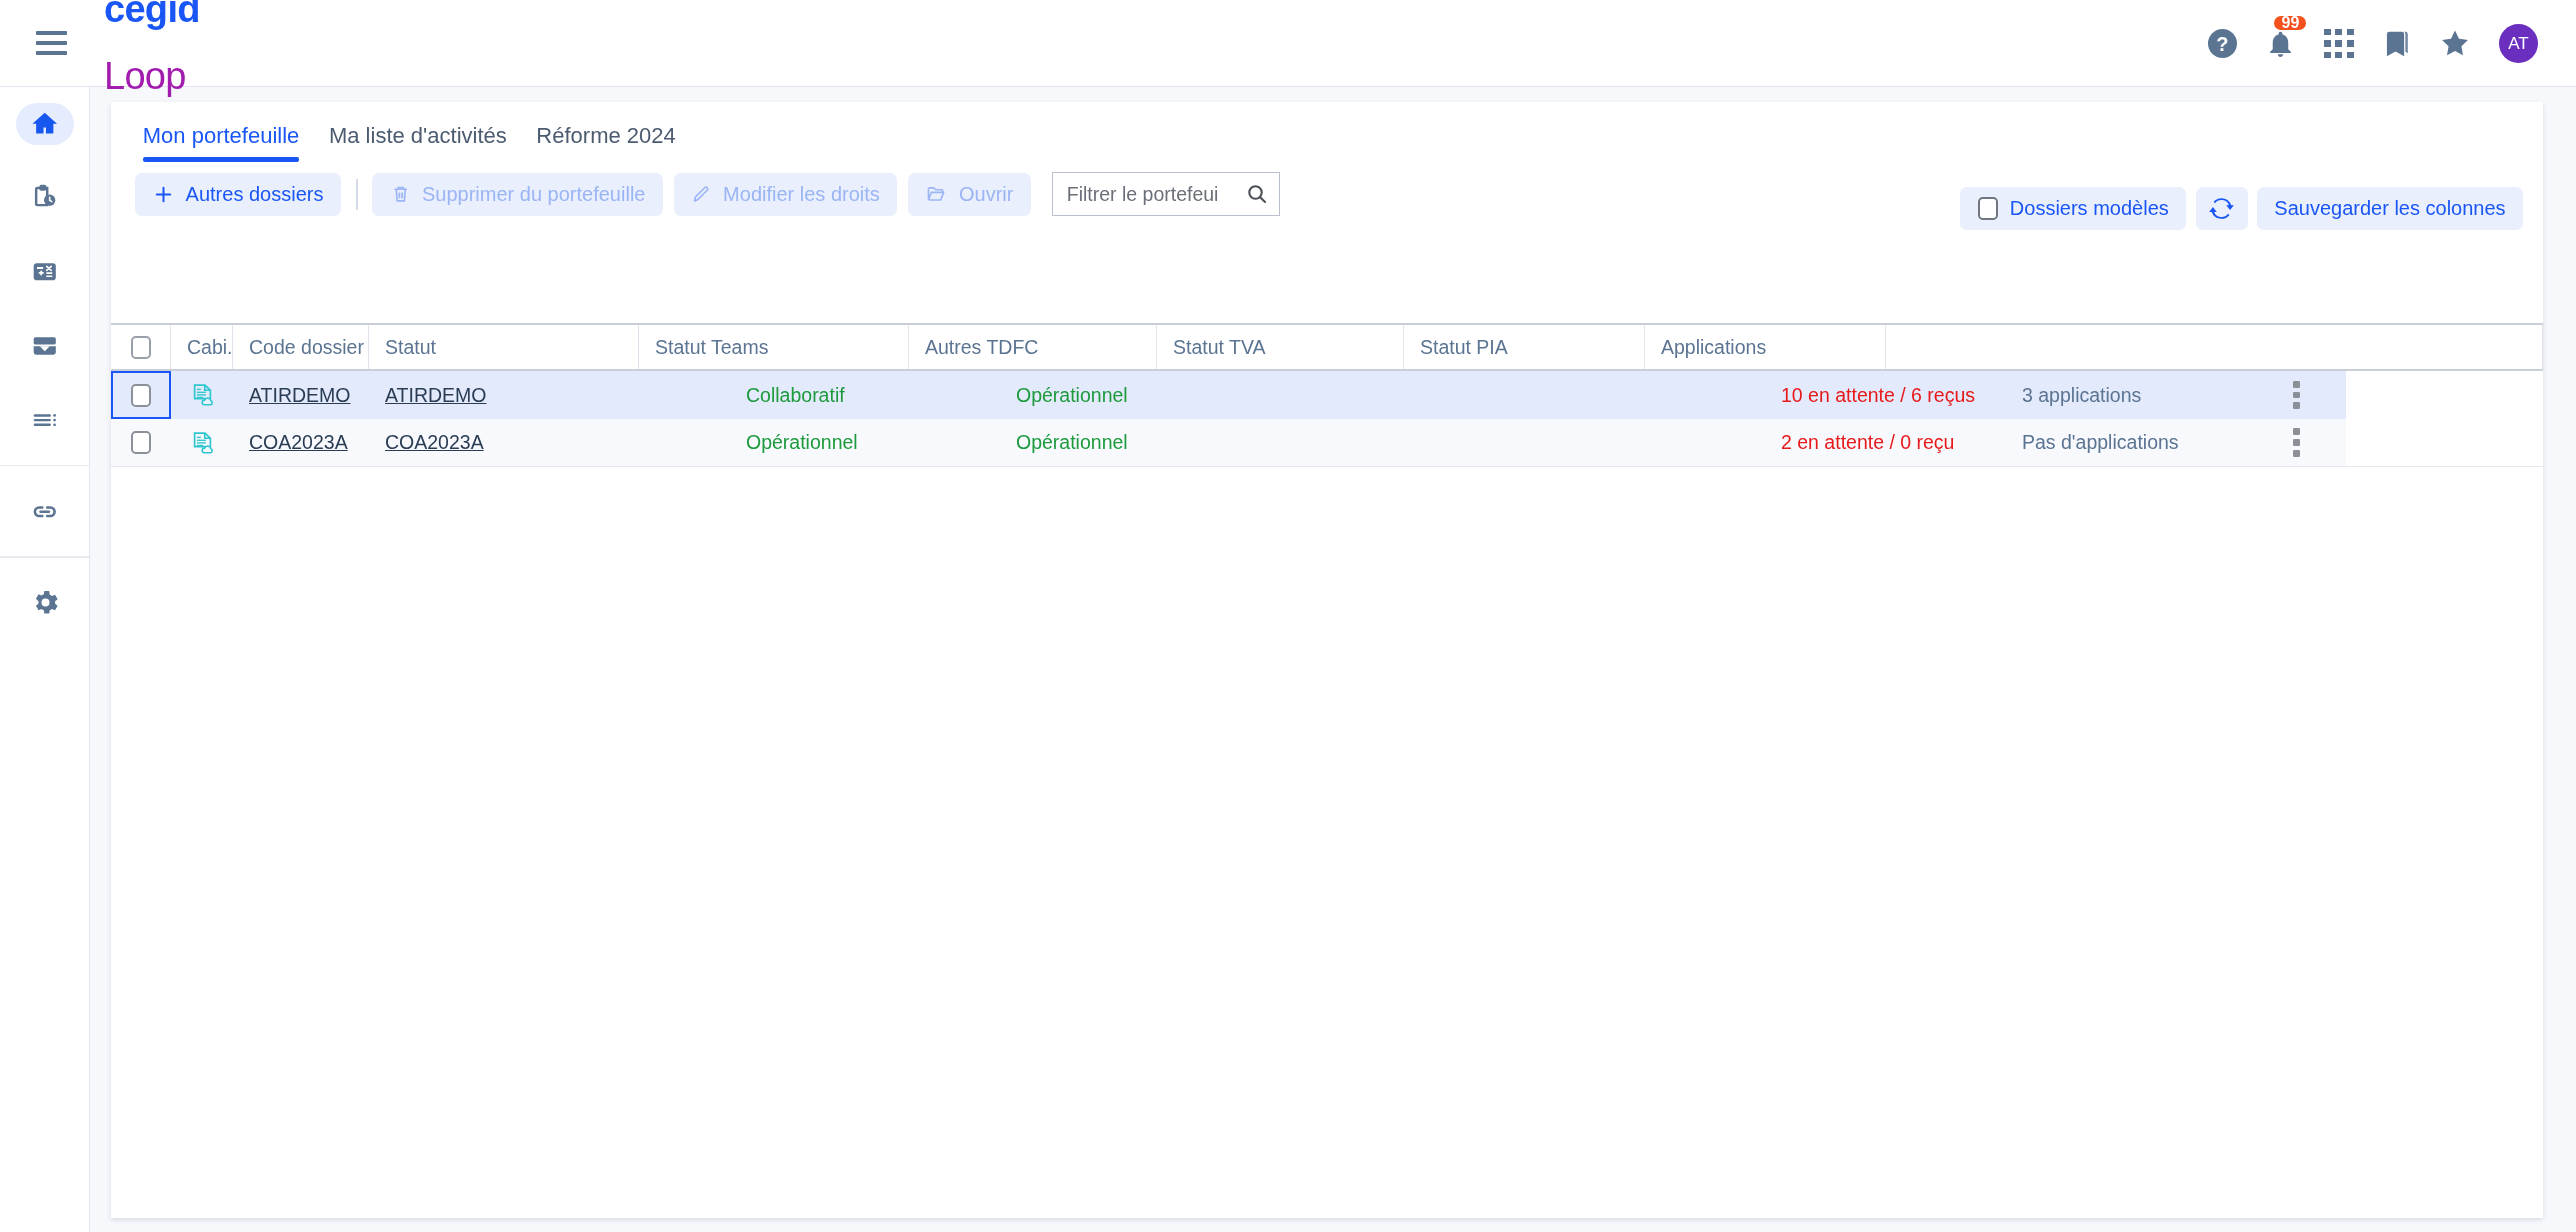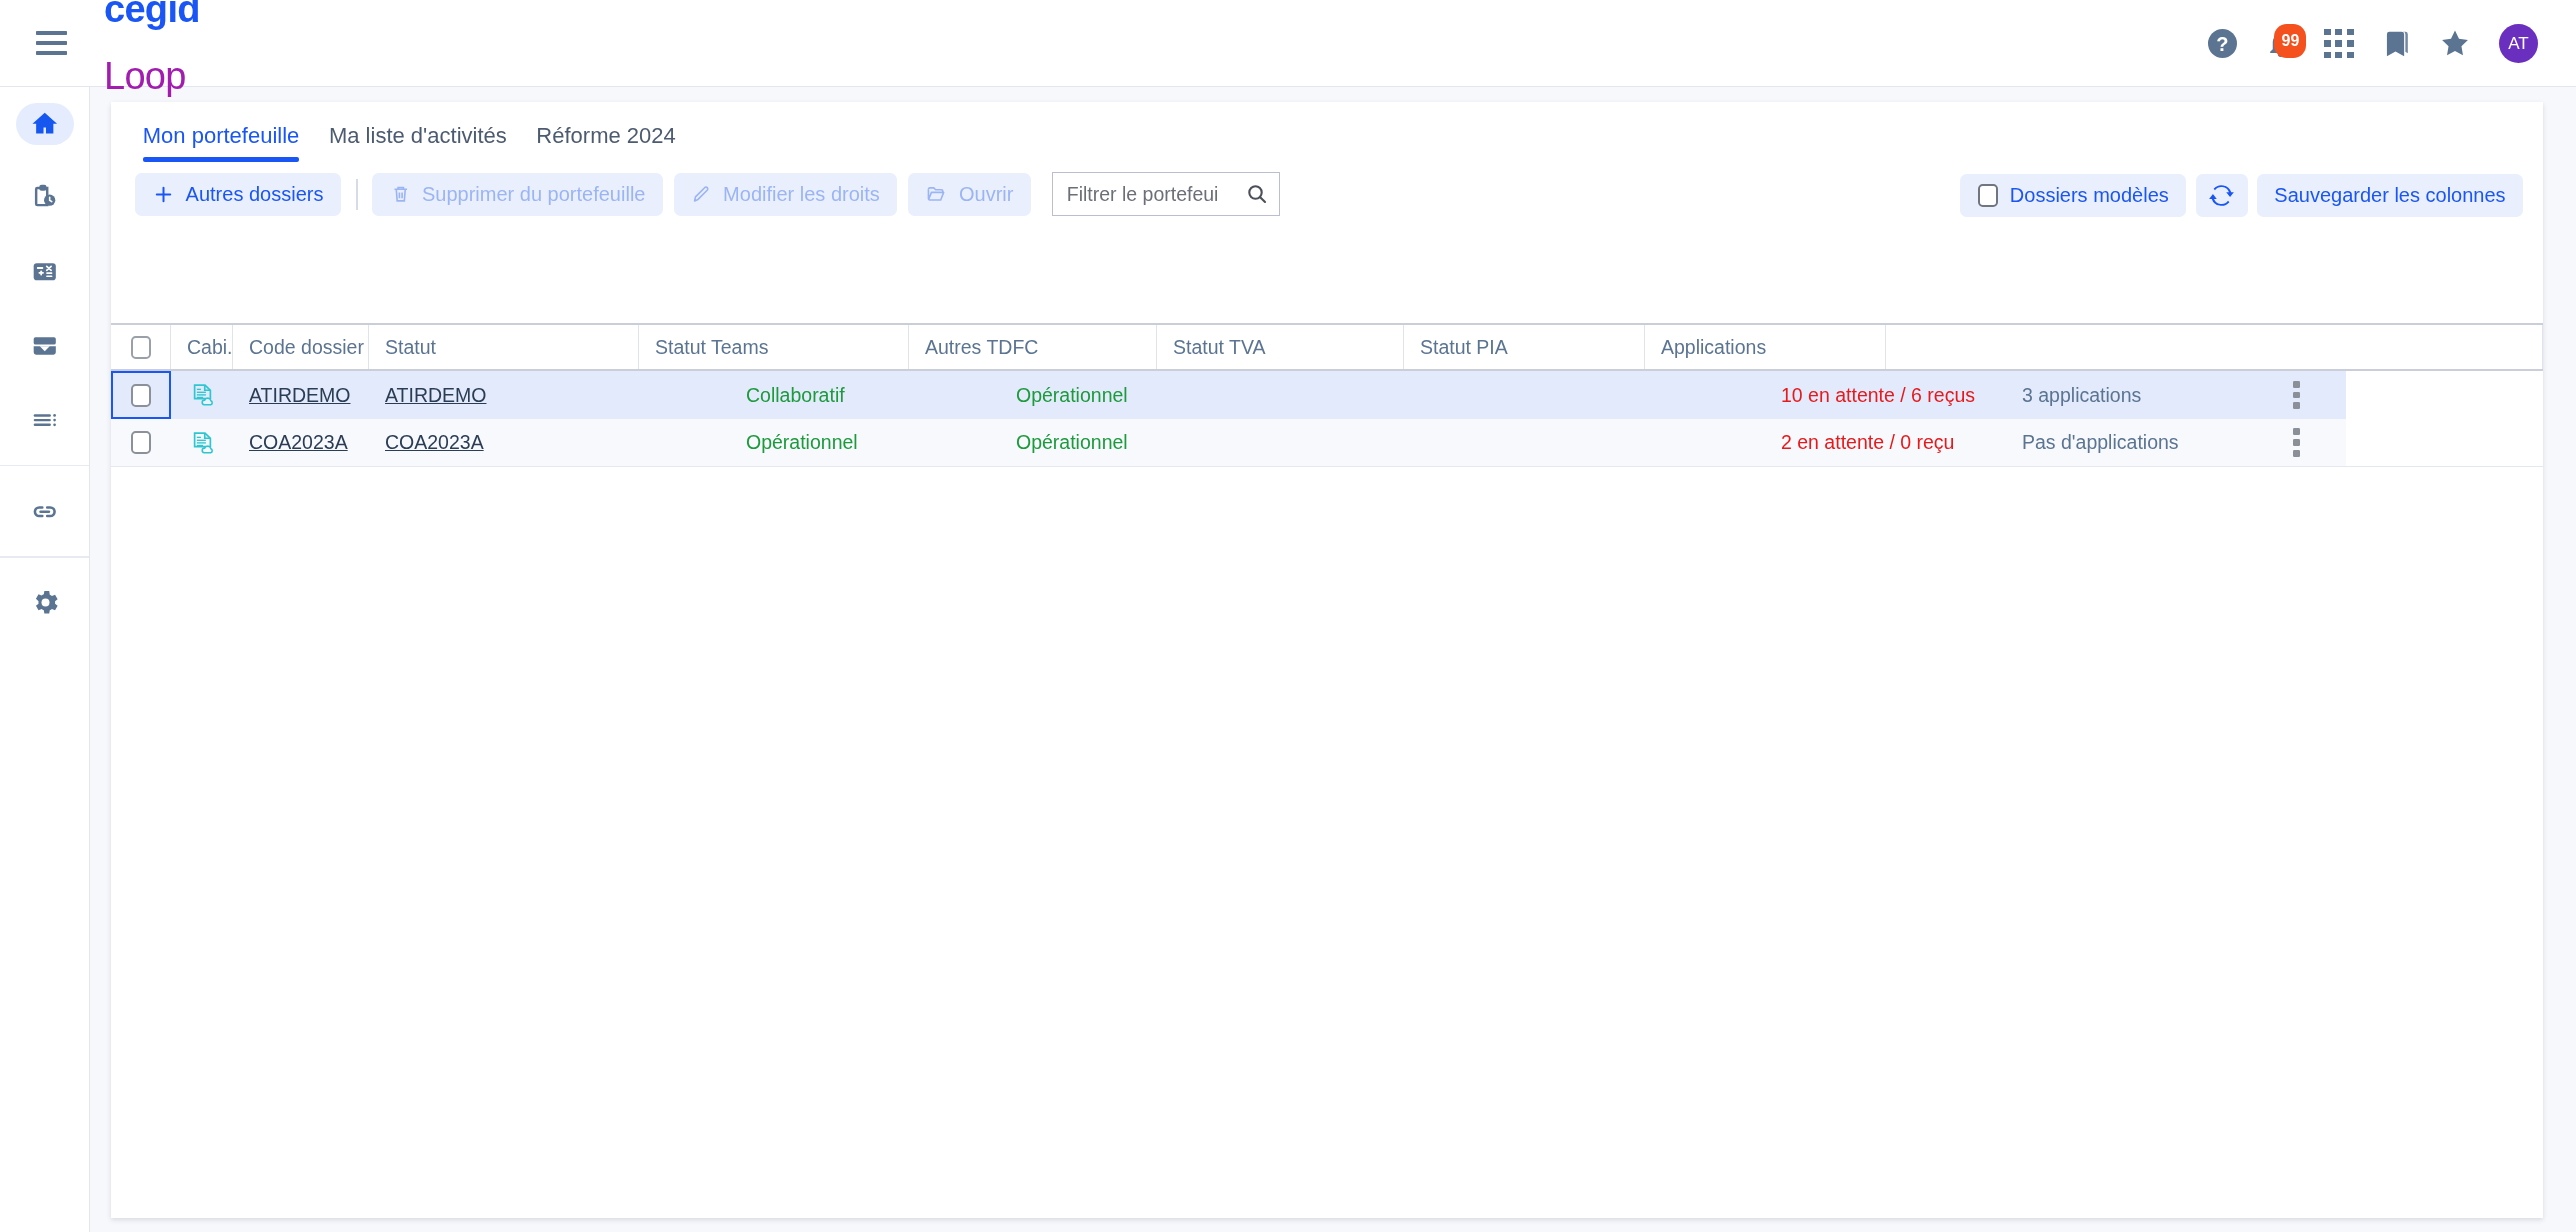--- a/index.html
+++ b/index.html
@@ -45,24 +45,24 @@
   .ticon { position: relative; cursor: pointer; display:flex; align-items:center; justify-content:center; }
   .help-circle {
     width: 29.5px; height: 29.5px; border-radius: 50%;
     background: #5b7492; color: #fff;
     font-size: 20px; font-weight: 700;
     display: flex; align-items: center; justify-content: center;
     line-height: 1;
   }
   .badge {
     position: absolute; top: -10.7px; left: 9.4px;
-    min-width: 32px; height: 34px; padding: 0 6px;
+    min-width: 32px; height: 14px; padding: 0 6px;
     border-radius: 12.7px; background: #f4511e; color: #fff;
     font-size: 16px; font-weight: 700;
-    display: flex; align-items: center; justify-content: center; margin-top: 8px;
+    display: flex; align-items: center; justify-content: center;
   }
   .grid-icon { display: grid; grid-template-columns: repeat(3, 6.7px); gap: 4.7px; }
   .grid-icon span { width: 6.7px; height: 6.7px; background: #5b7492; }
   .avatar {
     width: 39px; height: 39px; border-radius: 50%;
     background: #6b2fc0; color: #fff;
     font-size: 17px; font-weight: 500;
     display: flex; align-items: center; justify-content: center;
     cursor: pointer;
   }
@@ -124,22 +124,22 @@
 
   .searchbox {
     margin-left: 21.5px;
     width: 228px; height: 44px;
     border: 1.3px solid #b9bfcd; background: #fff;
     display: flex; align-items: center; padding: 0 10.7px 0 13.4px;
   }
   .searchbox .ph { flex: 1; font-size: 19.5px; color: #6b6f78; white-space: nowrap; overflow: hidden; }
 
   .toolbar-right {
-    position: absolute; right: 20px; top: 12px; height: 64px;
-    display: flex; align-items: flex-start; gap: 9.4px;
+    position: absolute; right: 20px; top: 4px; height: 64px;
+    display: flex; align-items: flex-end; gap: 9.4px;
   }
   .chkbtn {
     height: 43px; border-radius: 6.7px; background: #e9effd;
     display: flex; align-items: center; gap: 12px; padding: 0 17.4px;
     font-size: 20px; color: #1a56f5; cursor: pointer; white-space: nowrap;
   }
   .cbox { width: 20px; height: 23px; border: 2px solid #70767f; border-radius: 4.7px; background: #fff; }
   .refreshbtn {
     width: 52px; height: 43px; border-radius: 6.7px; background: #e9effd;
     display: flex; align-items: center; justify-content: center; cursor: pointer;

